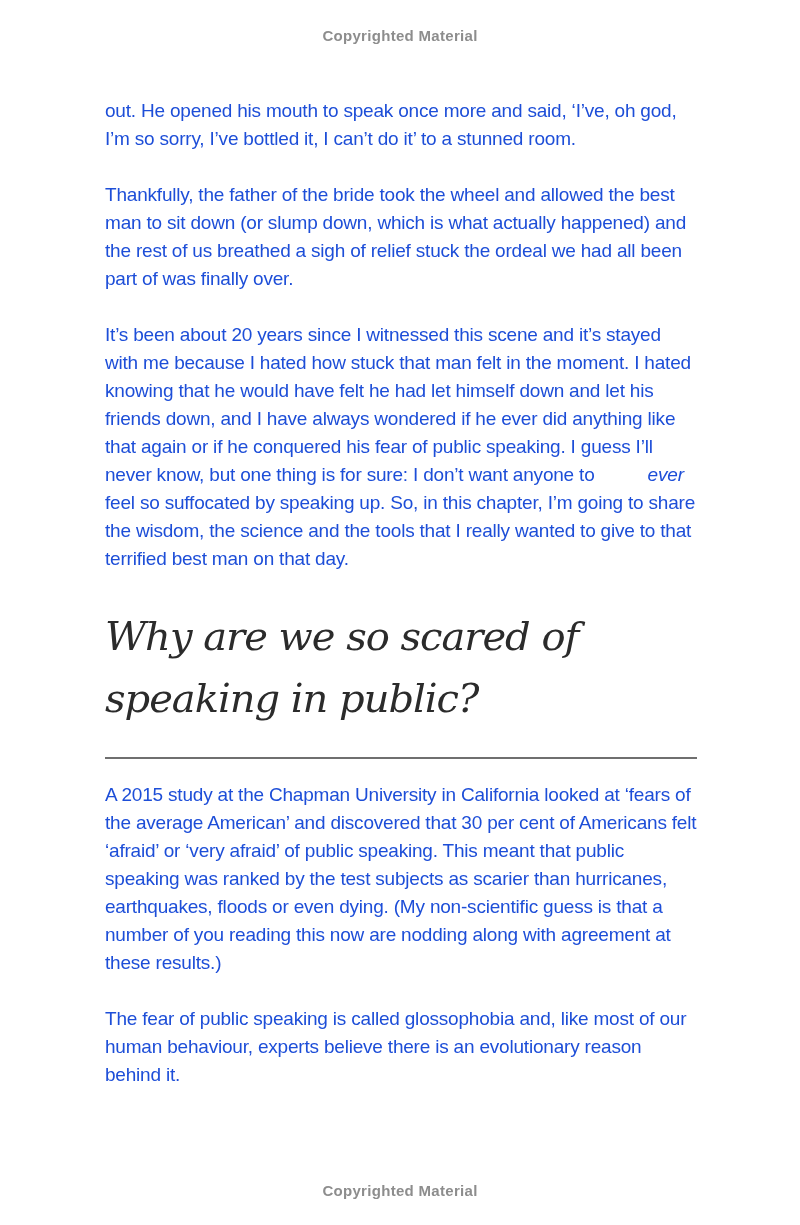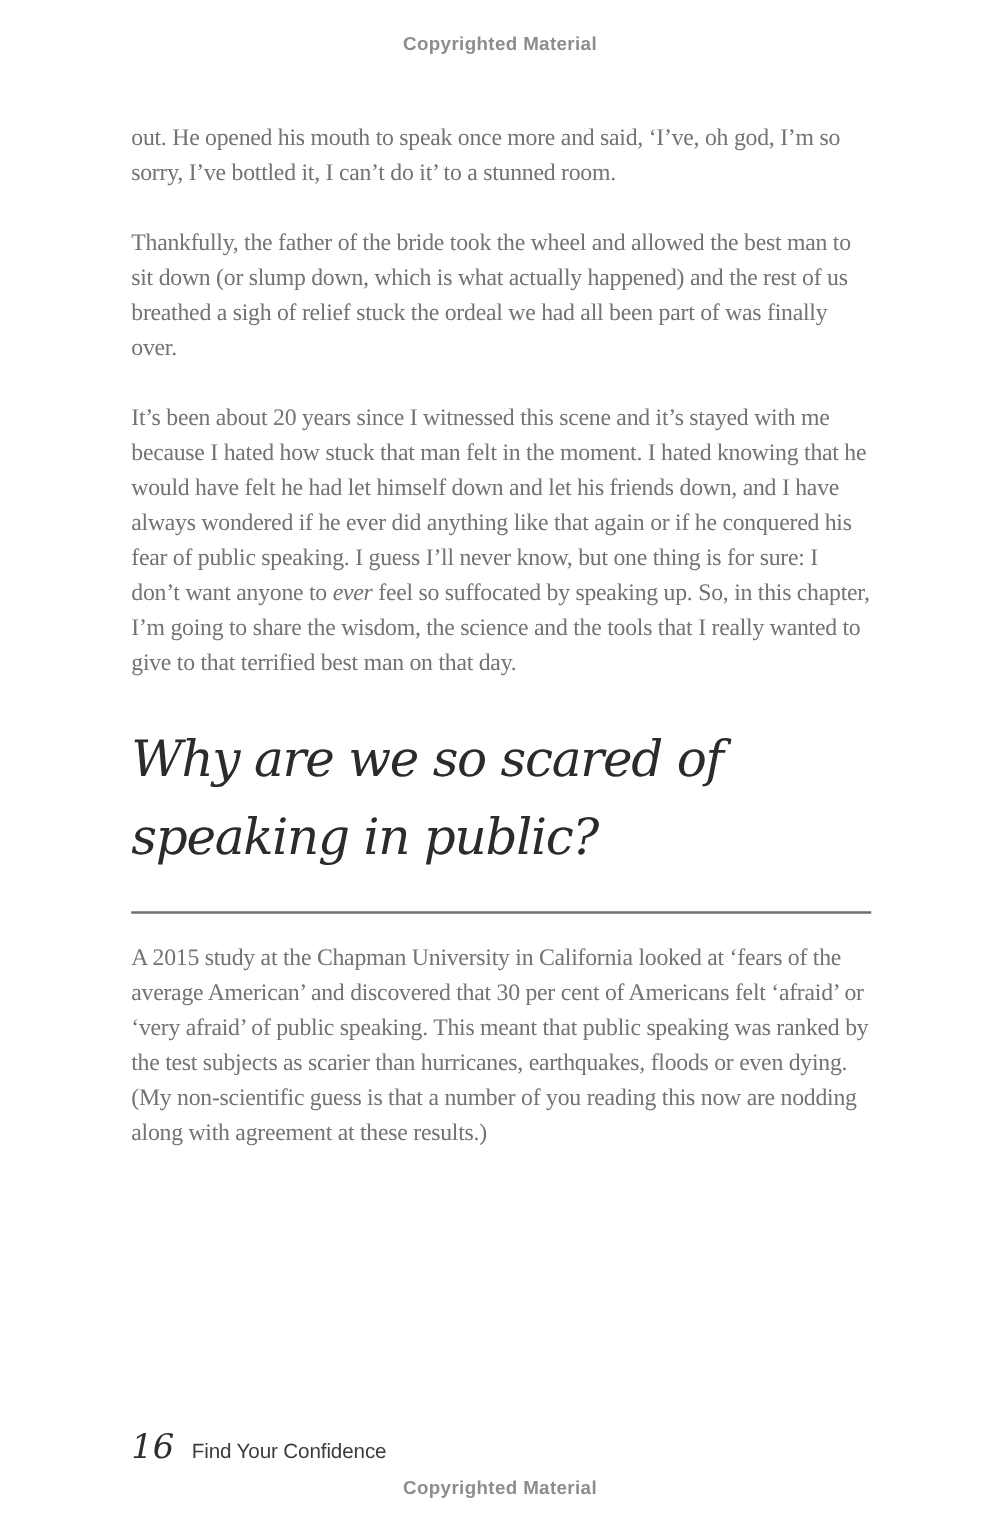--- a/index.html
+++ b/index.html
@@ -32,22 +32,21 @@
     position: absolute;
     left: 105px;
     top: 97px;
     width: 592px;
   }
   .content p {
     margin: 0 0 28px 0;
     font-size: 19px;
     line-height: 28px;
     letter-spacing: -0.2px;
-    color: #737373;
-    font-family: Liberation Serif, serif;
+    color: #1d4ed8;
   }
   .section-heading {
     font-family: "DejaVu Serif", serif;
     font-style: italic;
     font-weight: 500;
     font-size: 40px;
     line-height: 62px;
     letter-spacing: -1px;
     color: #2b2b2b;
     margin: 32px 0 28px 0;
@@ -70,21 +69,21 @@
     font-style: italic;
     font-size: 27px;
     color: #2e2e2e;
   }
   .book-title {
     font-size: 16.5px;
     color: #3c3c3c;
     margin-left: 14px;
     letter-spacing: -0.1px;
   }
-  .italic-run { font-style: italic; }
+  .italic-run { font-style: italic; margin-left: 48px; }
 </style>
 </head>
 <body>
 
 <div class="page">
 
   <div class="watermark top">Copyrighted Material</div>
 
   <main class="content">
 
@@ -93,23 +92,20 @@
     <p>Thankfully, the father of the bride took the wheel and allowed the best man to sit down (or slump down, which is what actually happened) and the rest of us breathed a sigh of relief stuck the ordeal we had all been part of was finally over.</p>
 
     <p><span>It’s been about 20 years since I witnessed this scene and it’s stayed with me because I hated how stuck that man felt in the moment. I hated knowing that he would have felt he had let himself down and let his friends down, and I have always wondered if he ever did anything like that again or if he conquered his fear of public speaking. I guess I’ll never know, but one thing is for sure: I don’t want anyone to </span><span class="italic-run">ever</span><span> feel so suffocated by speaking up. So, in this chapter, I’m going to share the wisdom, the science and the tools that I really wanted to give to that terrified best man on that day.</span></p>
 
     <h1 class="section-heading">Why are we so scared of speaking in public?</h1>
 
     <hr class="heading-rule">
 
     <p>A 2015 study at the Chapman University in California looked at ‘fears of the average American’ and discovered that 30 per cent of Americans felt ‘afraid’ or ‘very afraid’ of public speaking. This meant that public speaking was ranked by the test subjects as scarier than hurricanes, earthquakes, floods or even dying. (My non-scientific guess is that a number of you reading this now are nodding along with agreement at these results.)</p>
 
+    <p>The fear of public speaking is called glossophobia and, like most of our human behaviour, experts believe there is an evolutionary reason behind it.</p>
 
   </main>
 
-  <footer class="page-footer">
-    <span class="page-number">16</span>
-    <span class="book-title">Find Your Confidence</span>
-  </footer>
 
   <div class="watermark bottom">Copyrighted Material</div>
 
 </div>
 
 </body></html>

